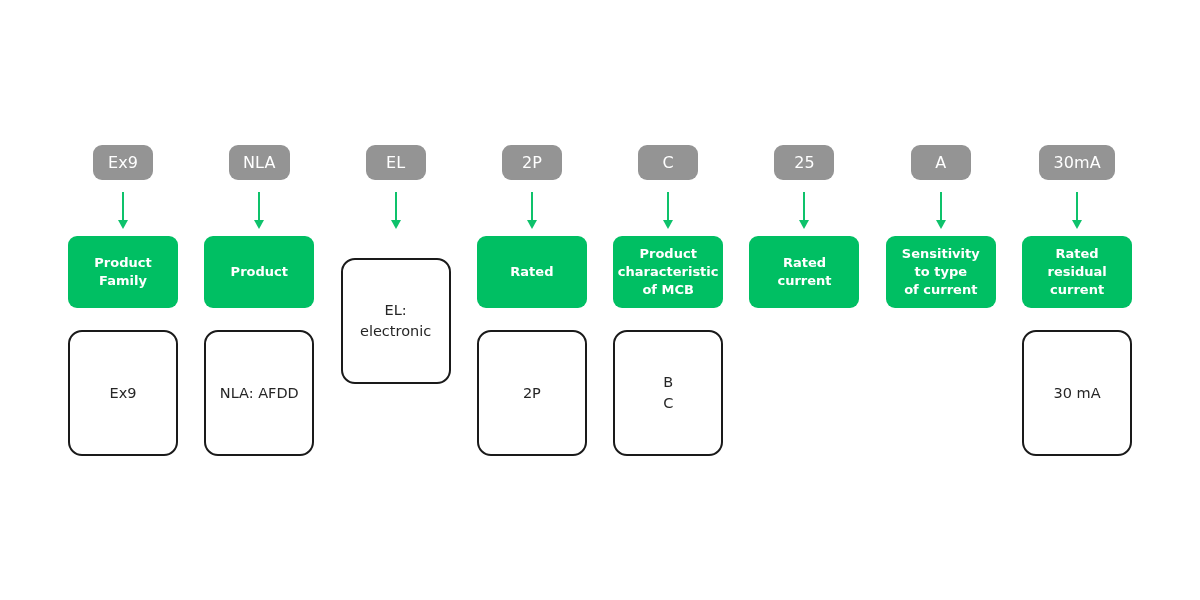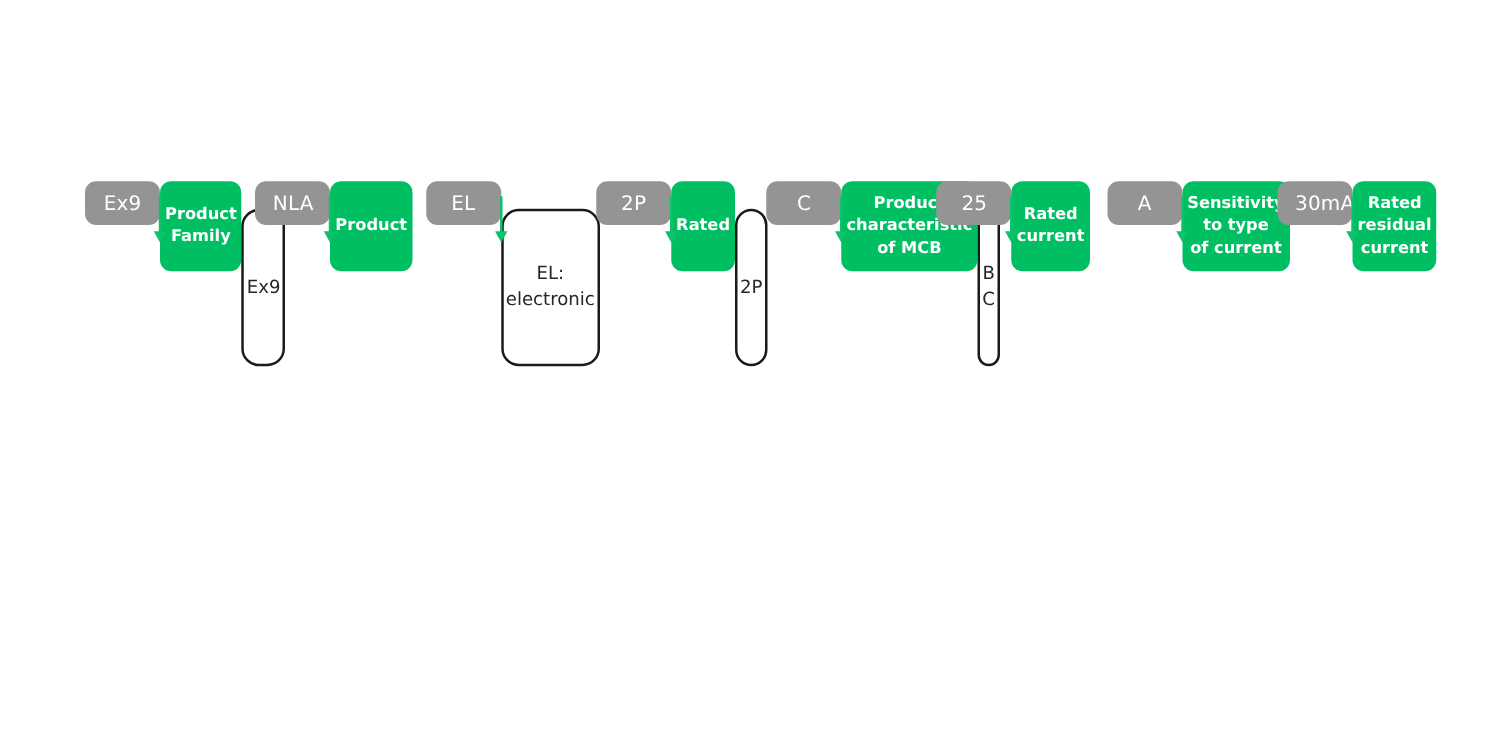--- a/index.html
+++ b/index.html
@@ -22,22 +22,22 @@
     width: 1064px;
     display: flex;
     flex-direction: row;
     align-items: flex-start;
   }
 
   .column {
     width: 110px;
     margin-right: 26.3px;
     display: flex;
-    flex-direction: row;
-    align-items: flex-start;
+    flex-direction: column;
+    align-items: center;
   }
   .column:last-child { margin-right: 0; }
 
   
   .code-pill {
     min-width: 60px;
     height: 35px;
     box-sizing: border-box;
     padding: 0 14px;
     border-radius: 9px;
@@ -134,20 +134,21 @@
 Family</div>
       <div class="value-box">Ex9</div>
     </div>
     <div class="column">
       <div class="code-pill">NLA</div>
       <div class="arrow-wrap">
         <div class="arrow-shaft"></div>
         <div class="arrow-head"></div>
       </div>
       <div class="green-box">Product</div>
+      <div class="value-box">NLA: AFDD</div>
     </div>
     <div class="column">
       <div class="code-pill">EL</div>
       <div class="arrow-wrap">
         <div class="arrow-shaft"></div>
         <div class="arrow-head"></div>
       </div>
       <div class="value-box">EL:
 electronic</div>
     </div>
@@ -193,14 +194,15 @@
     </div>
     <div class="column">
       <div class="code-pill">30mA</div>
       <div class="arrow-wrap">
         <div class="arrow-shaft"></div>
         <div class="arrow-head"></div>
       </div>
       <div class="green-box">Rated
 residual
 current</div>
+      <div class="value-box">30 mA</div>
     </div>
   </div>
 
 </body></html>

